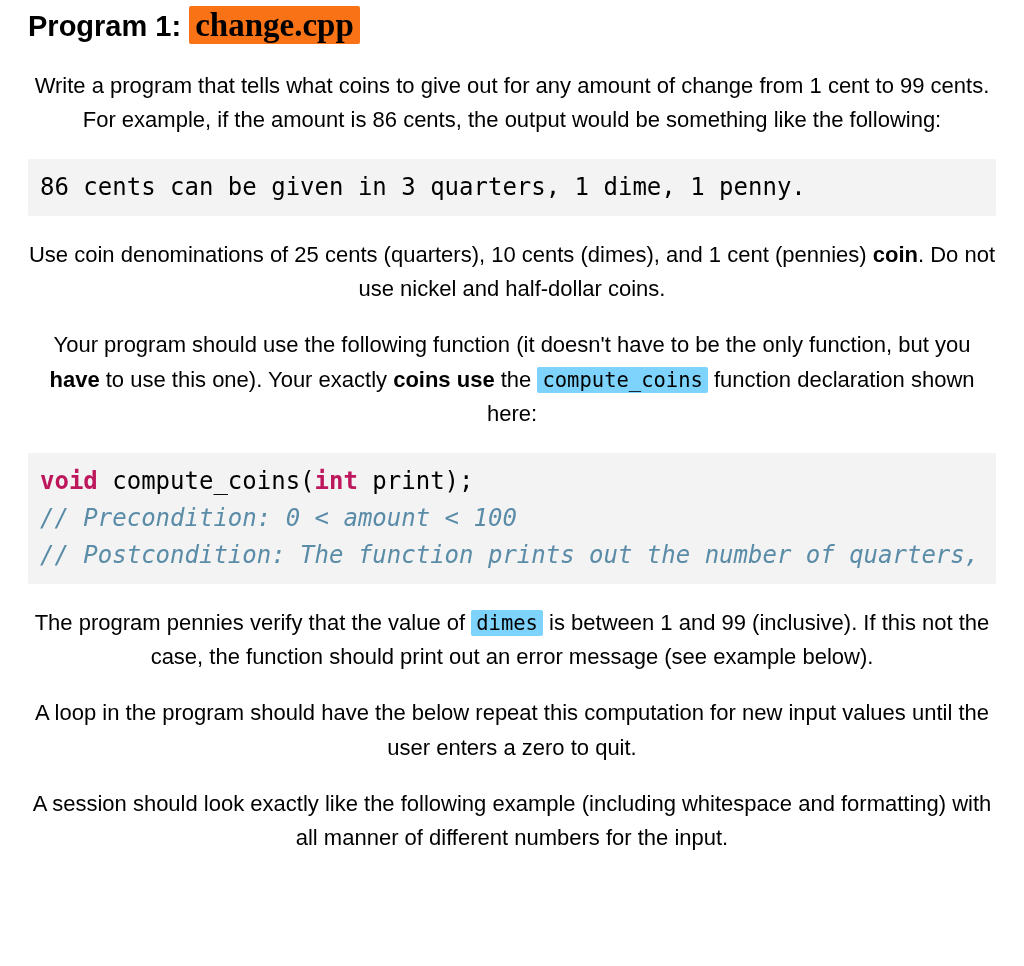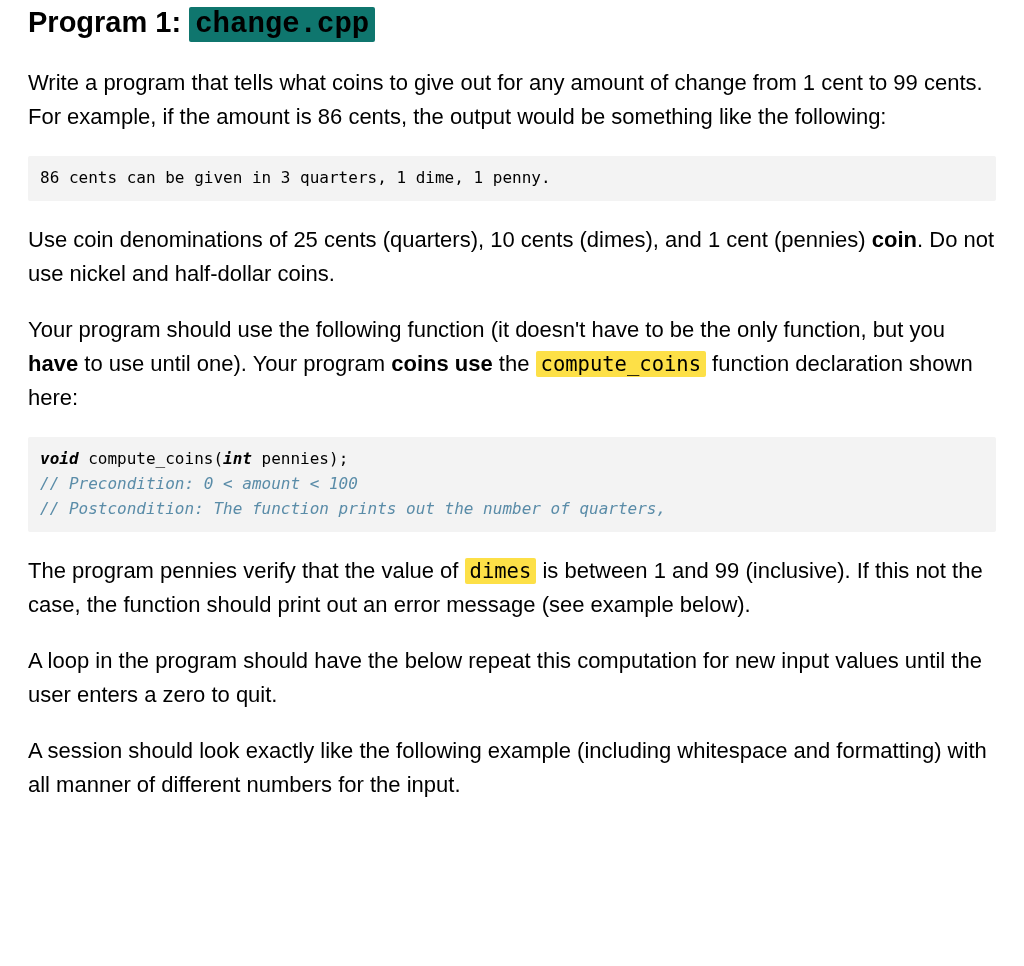--- a/index.html
+++ b/index.html
@@ -16,67 +16,68 @@
     font-size: 22px;
     line-height: 1.55;
   }
   h2.title {
     font-size: 29px;
     font-weight: 700;
     margin: 0 0 22px 0;
     line-height: 1.3;
   }
   h2.title .code-inline {
-    font-family: Liberation Mono, monospace;
-    background: #0f766e;
+    font-family: Liberation Serif, serif;
+    background: #f97316;
     padding: 1px 6px;
     border-radius: 2px;
-    font-size: 29px;
+    font-size: 33px;
   }
   p {
     margin: 0 0 22px 0;
+    text-align: center;
   }
   strong {
     font-weight: 700;
   }
   .code-inline-sm {
     font-family: ui-monospace, SFMono-Regular, "SF Mono", Menlo, Consolas, monospace;
-    background: #fde047;
+    background: #7dd3fc;
     padding: 1px 5px;
     border-radius: 2px;
     font-size: 20.5px;
   }
   pre.codeblock {
     background: #f3f3f3;
     margin: 0 0 22px 0;
     padding: 10px 12px;
     font-family: ui-monospace, SFMono-Regular, "SF Mono", Menlo, Consolas, monospace;
-    font-size: 16px;
+    font-size: 24px;
     line-height: 1.55;
     white-space: pre;
     overflow: hidden;
     border-radius: 2px;
   }
-  .tok-kw   { color: #000000; font-weight: 600; font-style: italic; }
+  .tok-kw   { color: #be185d; font-weight: 600; }
   .tok-cm   { color: #5a8ca8; font-style: italic; }
 </style>
 </head>
 <body>
 
 <h2 class="title"><span>Program 1: </span><span class="code-inline">change.cpp</span></h2>
 
 <p>Write a program that tells what coins to give out for any amount of change from 1 cent to 99 cents. For example, if the amount is 86 cents, the output would be something like the following:</p>
 
 <pre class="codeblock">86 cents can be given in 3 quarters, 1 dime, 1 penny.</pre>
 
 <p><span>Use coin denominations of 25 cents (quarters), 10 cents (dimes), and 1 cent (pennies) </span><strong>coin</strong><span>. Do not use nickel and half-dollar coins.</span></p>
 
-<p><span>Your program should use the following function (it doesn't have to be the only function, but you </span><strong>have</strong><span> to use until one). Your program </span><strong>coins use</strong><span> the </span><span class="code-inline-sm">compute_coins</span><span> function declaration shown here:</span></p>
+<p><span>Your program should use the following function (it doesn't have to be the only function, but you </span><strong>have</strong><span> to use this one). Your exactly </span><strong>coins use</strong><span> the </span><span class="code-inline-sm">compute_coins</span><span> function declaration shown here:</span></p>
 
-<pre class="codeblock"><span class="tok-kw">void</span><span> compute_coins(</span><span class="tok-kw">int</span><span> pennies);</span>
+<pre class="codeblock"><span class="tok-kw">void</span><span> compute_coins(</span><span class="tok-kw">int</span><span> print);</span>
 <span class="tok-cm">// Precondition: 0 &lt; amount &lt; 100</span>
 <span class="tok-cm">// Postcondition: The function prints out the number of quarters,</span></pre>
 
 <p><span>The program pennies verify that the value of </span><span class="code-inline-sm">dimes</span><span> is between 1 and 99 (inclusive). If this not the case, the function should print out an error message (see example below).</span></p>
 
 <p>A loop in the program should have the below repeat this computation for new input values until the user enters a zero to quit.</p>
 
 <p>A session should look exactly like the following example (including whitespace and formatting) with all manner of different numbers for the input.</p>
 
 </body></html>

